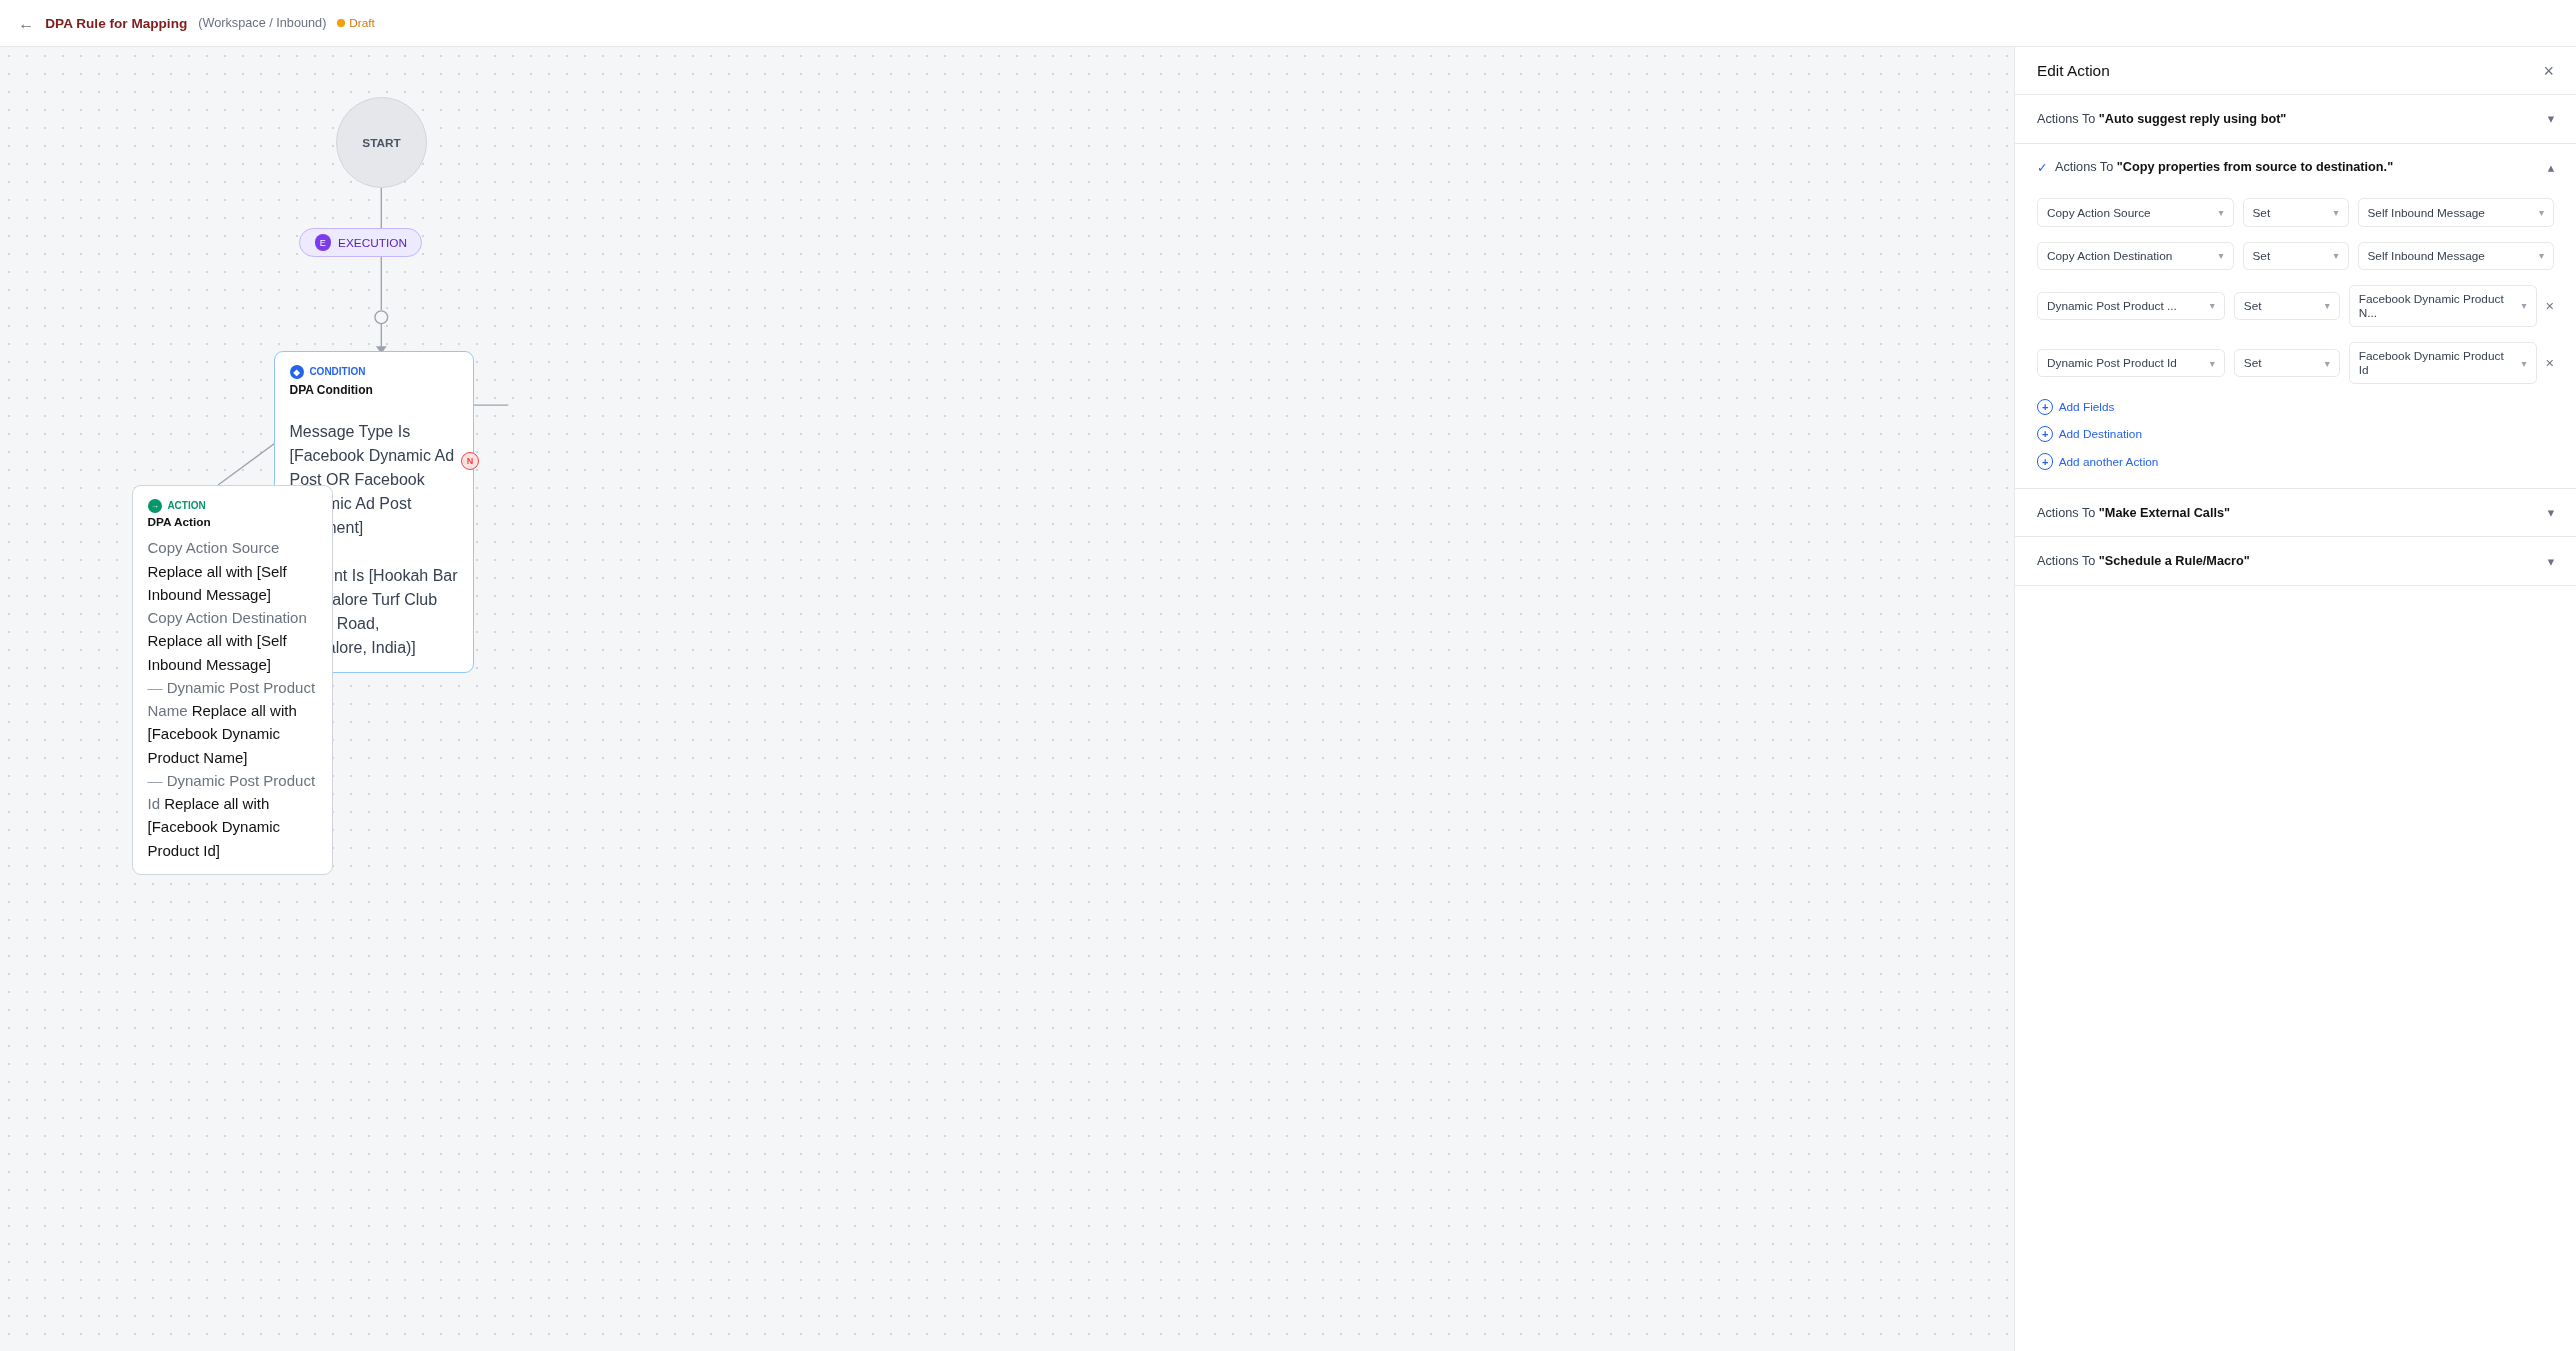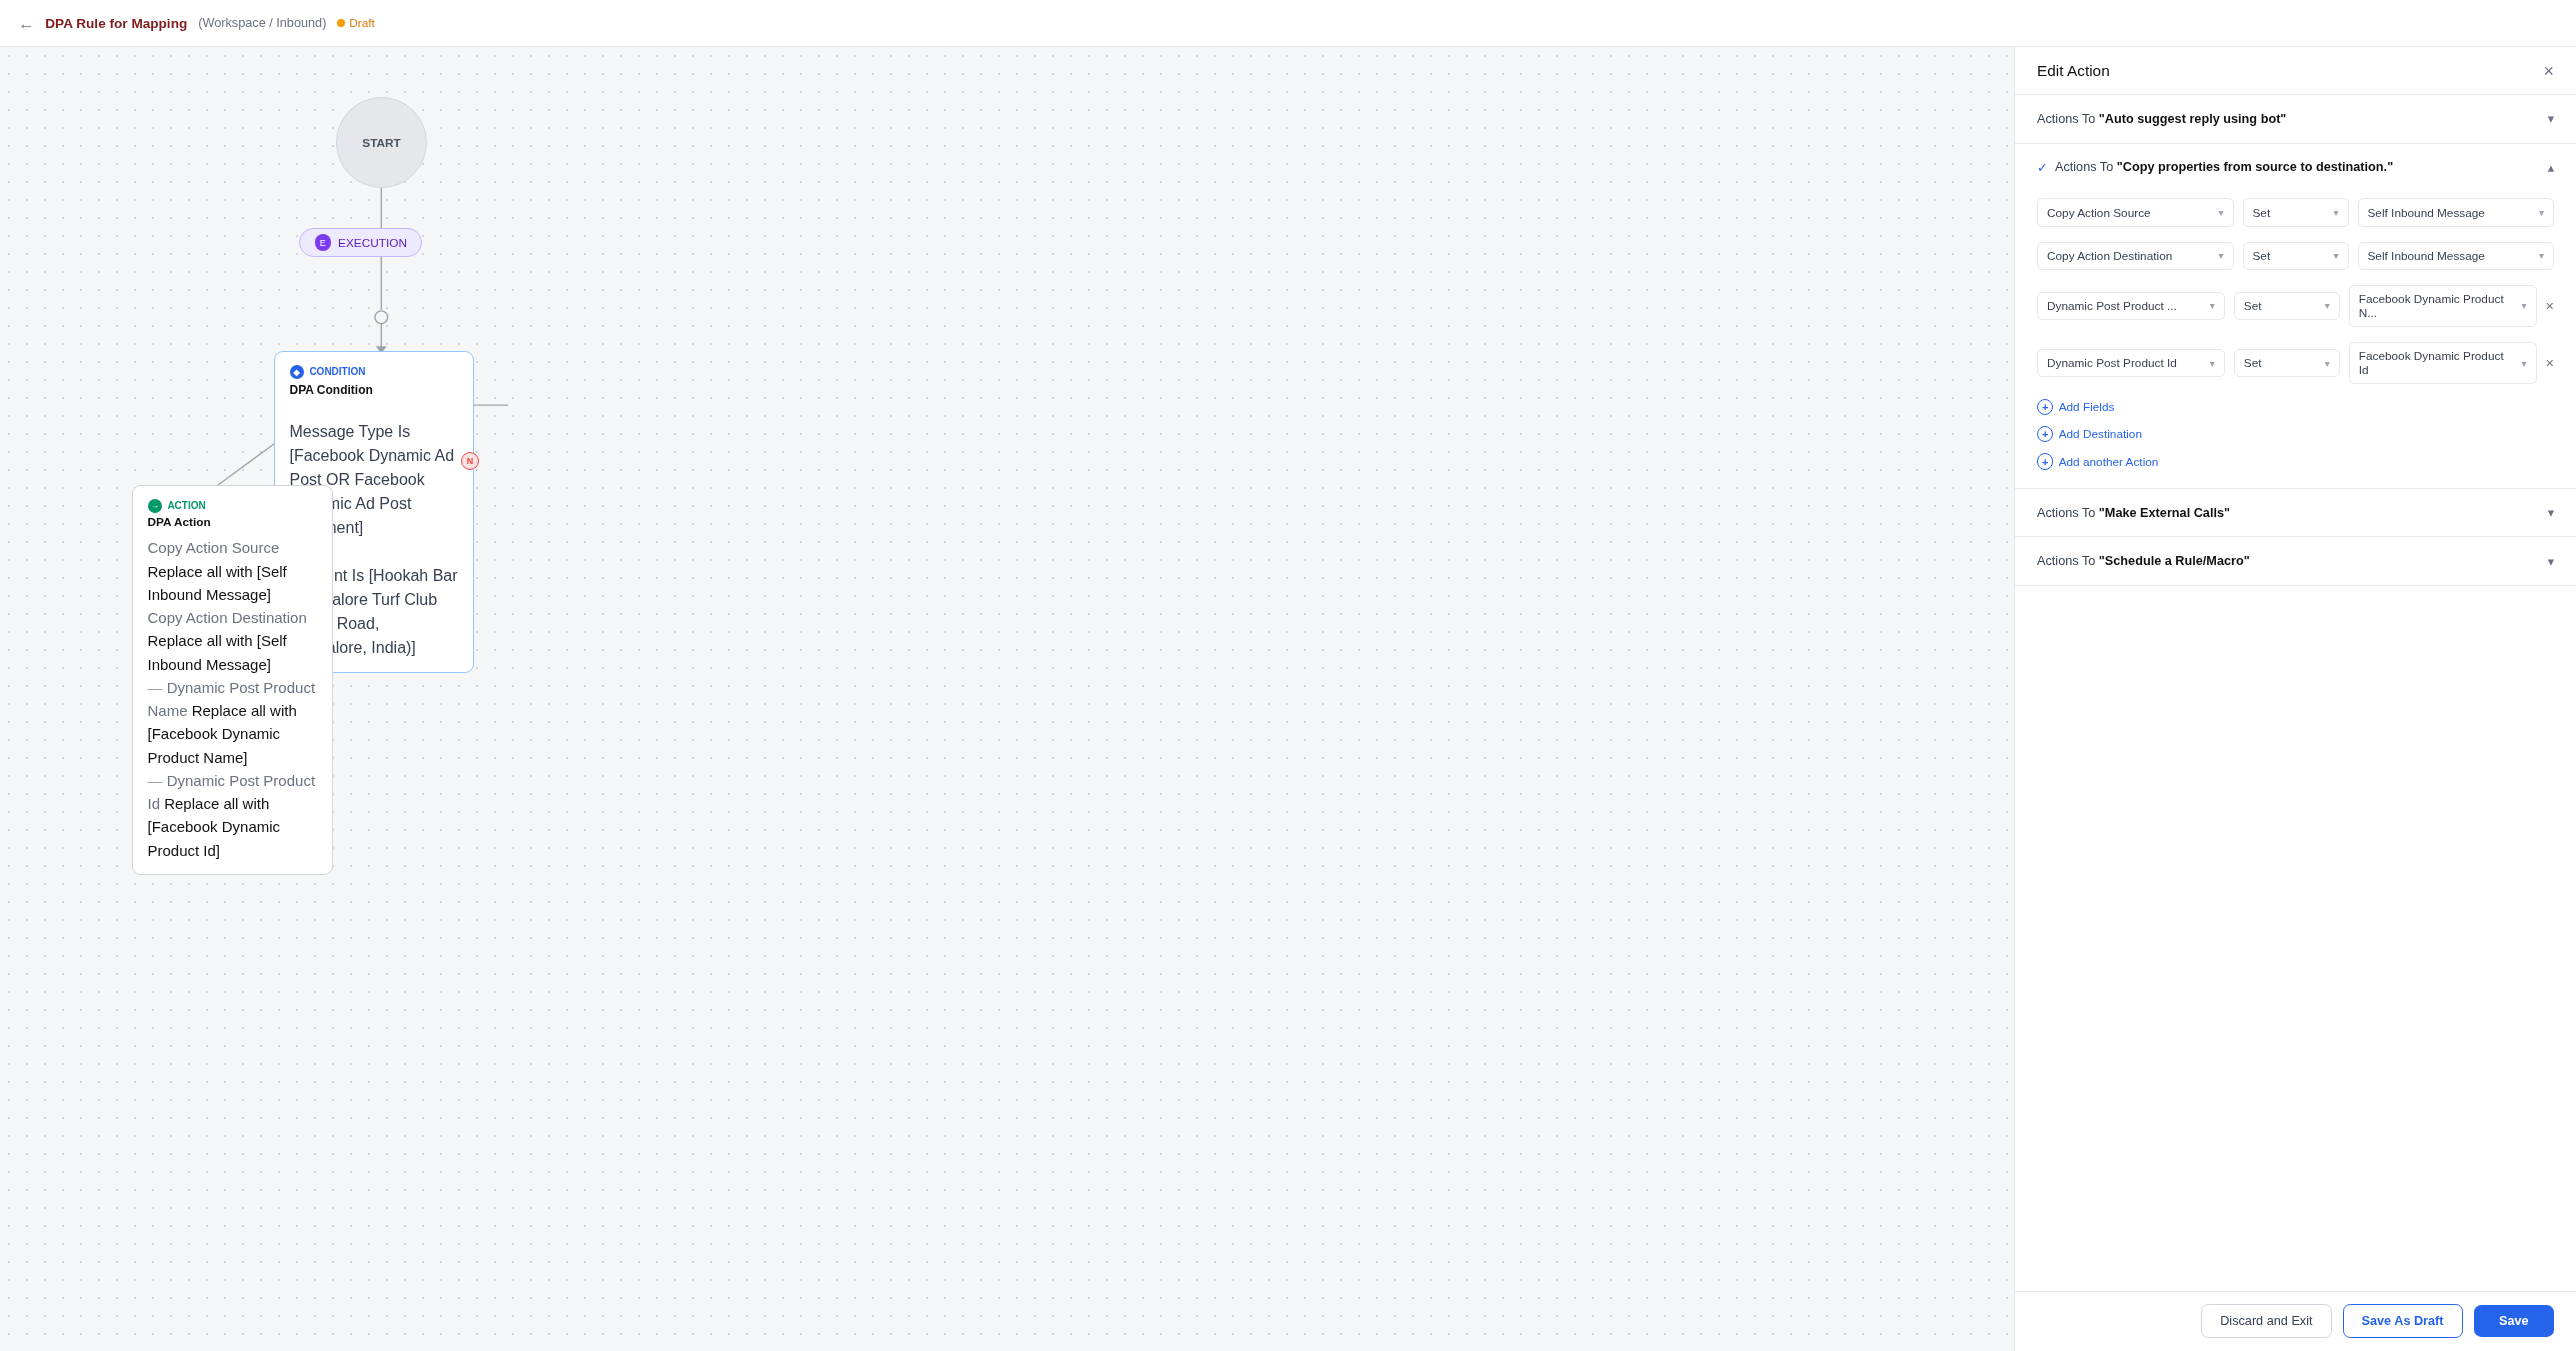--- a/index.html
+++ b/index.html
@@ -277,21 +277,16 @@
             <span class="action-section-title">
               Actions To <strong>"Schedule a Rule/Macro"</strong>
             </span>
           </div>
           <span class="action-section-chevron">▾</span>
         </div>
       </div>
 
     </div>
 
-    <div class="bottom-bar">
-      <button class="btn-discard">Discard and Exit</button>
-      <button class="btn-draft">Save As Draft</button>
-      <button class="btn-save">Save</button>
-    </div>
 
   </div>
 </div>
 
 
 </body></html>

